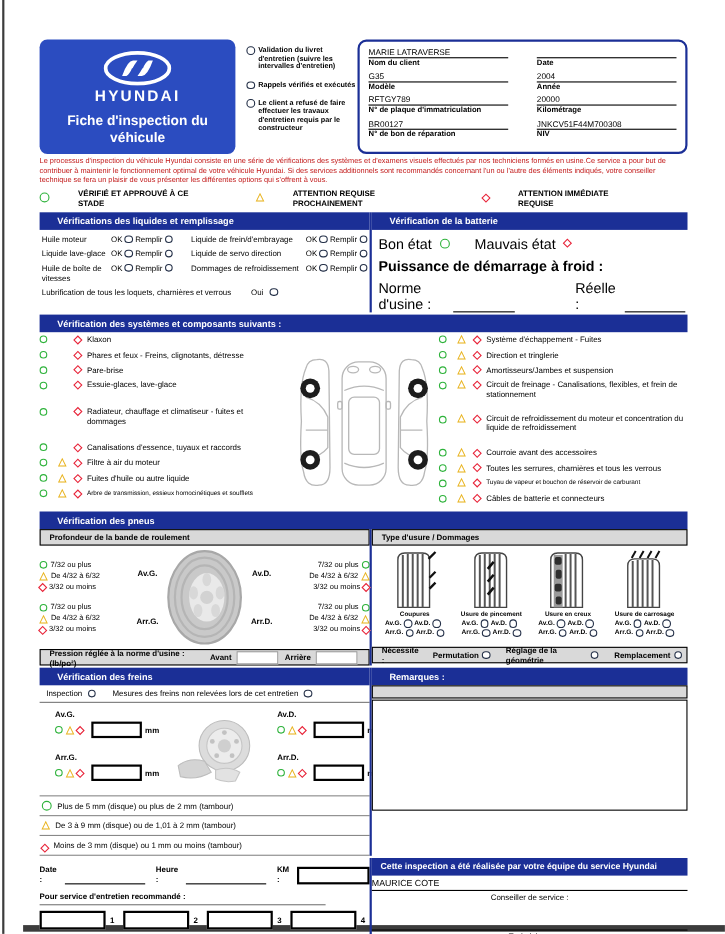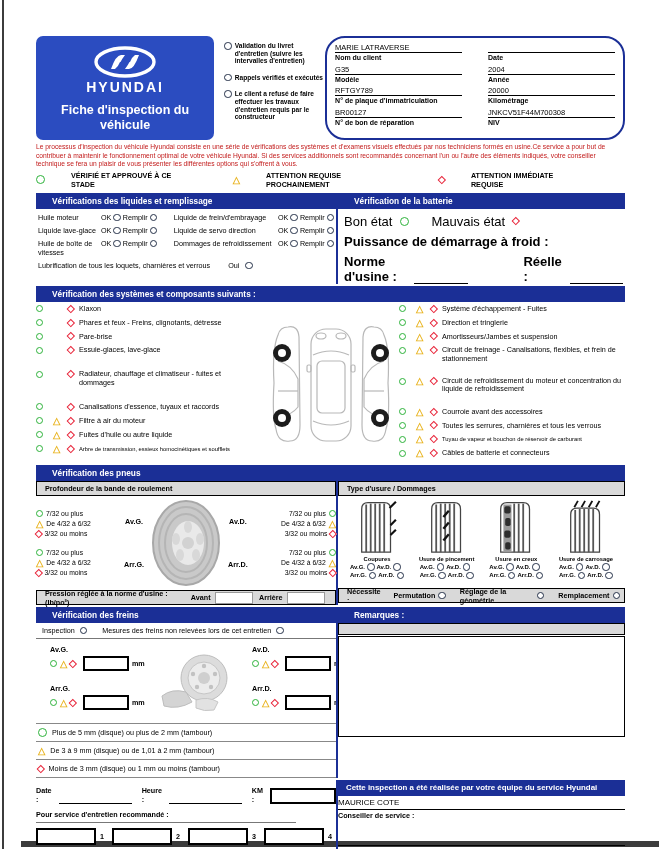--- a/index.html
+++ b/index.html
@@ -10,21 +10,21 @@
   .form{position:absolute;left:36px;top:36px;width:589px;}
 
   
   .header{display:flex;height:104px;}
   .logo-box{width:191px;background:#2b4cc0;border-radius:7px;color:#fff;text-align:center;
             display:flex;flex-direction:column;align-items:center;justify-content:flex-start;padding-top:10px;box-sizing:border-box;}
   .brand{font-weight:bold;font-size:14px;letter-spacing:2px;margin-top:1px;}
   .form-title{font-weight:bold;font-size:12.5px;line-height:15px;margin-top:8px;width:150px;}
   .options{width:118px;padding:6px 2px 0 10px;box-sizing:border-box;display:flex;flex-direction:column;gap:9px;}
   .opt{display:flex;font-size:6.6px;font-weight:bold;line-height:7.6px;gap:3px;}
-  .client-panel{width:320px;border:2px solid #1b2f96;border-radius:20px;box-sizing:border-box;
+  .client-panel{width:320px;border:2px solid #1b2f96;border-radius:8px;box-sizing:border-box;
                 display:flex;padding:5px 8px 2px 8px;gap:26px;}
   .ccol{display:flex;flex-direction:column;flex:1;}
   .cfield{margin-bottom:3.5px;}
   .cval{font-size:7.5px;height:9px;border-bottom:1px solid #000;white-space:nowrap;}
   .clab{font-size:7px;font-weight:bold;margin-top:1px;}
 
   
   .intro{color:#c21a1a;font-size:6.7px;line-height:8.6px;margin:3px 0 2px 0;}
   .legend{display:flex;align-items:center;font-size:7.2px;font-weight:bold;margin:1px 0 4px 0;}
   .legend .sym{margin-right:26px;}
@@ -48,21 +48,21 @@
   .fluids{padding:4px 2px 0 2px;font-size:7.2px;}
   .frow{display:flex;align-items:flex-start;margin-bottom:4px;}
   .flabL{width:64px;}
   .fmk{width:74px;display:flex;align-items:center;gap:2px;}
   .flabR{width:106px;}
   .fmkR{width:56px;display:flex;align-items:center;gap:2px;}
   .lube{display:flex;align-items:center;margin-top:1px;}
   .battery{padding:5px 2px 0 6px;font-size:13px;}
   .brow1{display:flex;align-items:center;gap:8px;margin-bottom:5px;}
   .bbold{font-weight:bold;}
-  .bline{display:flex;align-items:flex-end;margin-top:5px;gap:8px;font-weight:bold;}
+  .bline{display:flex;align-items:flex-end;margin-top:5px;gap:8px;}
   .uline{border-bottom:1px solid #000;height:9px;}
 
   
   .systems{display:grid;grid-template-columns:226px 137px 226px;padding-top:3px;min-height:130px;}
   .chk{display:flex;align-items:flex-start;font-size:7.2px;line-height:8.2px;margin-bottom:4.2px;}
   .chk.small .lbl{font-size:5.8px;}
   .col-c{width:17px;padding-top:0.5px;}
   .col-t{width:15px;}
   .col-d{width:11px;padding-top:0.5px;}
   .chk .lbl{flex:1;}
@@ -90,36 +90,36 @@
 
   
   .insprow{display:flex;align-items:center;gap:5px;font-size:7.2px;padding:3px 0 3px 6px;border-bottom:1px solid #777;}
   .brakeblock{display:grid;grid-template-columns:98px 104px 98px;padding:6px 0 0 14px;height:84px;box-sizing:border-box;}
   .bcell{display:flex;flex-direction:column;gap:2px;margin-bottom:12px;}
   .bpos{font-size:7.2px;font-weight:bold;}
   .bmeas{display:flex;align-items:center;gap:3px;font-size:7.2px;font-weight:bold;}
   .mmbox{border:2px solid #000;width:42px;height:11px;background:#fff;margin-left:4px;}
   .discwrap{grid-row:span 2;display:flex;align-items:center;justify-content:center;}
   .blegend{border-top:1px solid #888;font-size:7.2px;}
-  .blrow{display:flex;align-items:center;gap:5px;padding:4px 0 4px 2px;border-bottom:1px solid #888;}
+  .blrow{display:flex;align-items:flex-end;gap:5px;padding:4px 0 4px 2px;border-bottom:1px solid #888;}
   .remarksbox{border:1px solid #000;background:#fff;height:99px;margin-top:1px;}
   .remgray{background:#d9d9d9;border:1px solid #000;height:10px;}
 
   
   .nv{padding:6px 0 0 0;font-size:7.2px;font-weight:bold;}
   .nvrow1{display:flex;align-items:flex-end;gap:4px;margin-bottom:6px;}
   .nvu{border-bottom:1px solid #000;width:78px;height:9px;}
   .kmbox{border:2px solid #000;width:66px;height:12px;background:#fff;}
   .nvrec{margin-bottom:5px;border-bottom:1px solid #777;padding-bottom:3px;width:260px;}
   .slotrow{display:flex;align-items:center;gap:4px;margin-bottom:4px;}
   .slotbox{border:2px solid #000;width:58px;height:13px;background:#fff;}
   .slotnum{margin-right:4px;}
   .crew{font-size:7.2px;}
   .crewval{font-size:8px;border-bottom:1px solid #000;height:11px;margin-top:2px;}
-  .crewlab{font-weight:bold;margin-top:1px;}
+  .crewlab{font-weight:normal;margin-top:1px;text-align:center;}
   .crewgap{height:12px;}
 </style>
 </head>
 <body>
 
 <div class="page">
   <div class="edge-left"></div>
   <div class="edge-bottom"></div>
 
   <div class="form">

